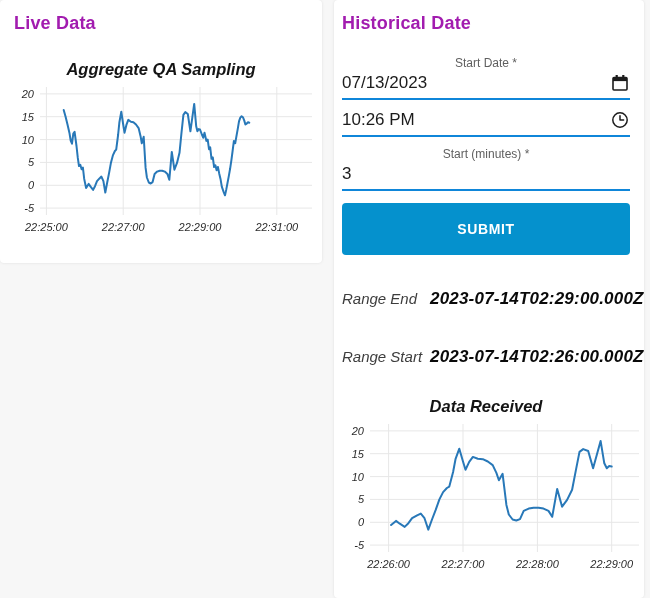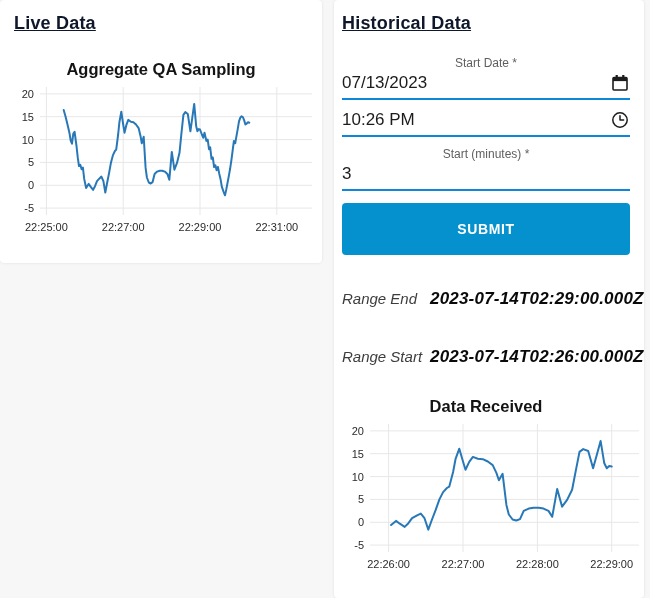--- a/index.html
+++ b/index.html
@@ -1,23 +1,23 @@
 <!DOCTYPE html>
 <html><head>
 <meta charset="utf-8">
 <style>
   html,body{margin:0;padding:0;}
   body{width:650px;height:598px;background:#f7f7f7;font-family:"Liberation Sans",sans-serif;-webkit-font-smoothing:antialiased;}
   #app{width:650px;height:598px;display:flex;gap:12px;overflow:hidden;}
   .card{background:#ffffff;border-radius:4px;box-shadow:0 0 3px rgba(0,0,0,0.10);}
   .card-left{width:322px;height:263px;box-sizing:border-box;padding:12px 0 0 0;flex:none;}
   .card-right{width:310px;height:598px;box-sizing:border-box;padding:12px 14px 4px 8px;flex:none;margin-right:6px;}
-  .panel-heading{font-size:18px;font-weight:700;color:#0f172a;letter-spacing:0.2px;line-height:22px;text-decoration:underline;}
+  .panel-heading{font-size:18px;font-weight:700;color:#a21caf;letter-spacing:0.2px;line-height:22px;}
   .card-left .panel-heading{margin-left:14px;}
-  .chart-block{margin-top:26px;}
+  .chart-block{margin-top:26px;font-style:italic;}
   .chart-title{text-align:center;font-size:16.5px;font-weight:700;color:#141414;margin-bottom:4px;}
   svg text.tick{font-family:"Liberation Sans",sans-serif;font-size:11px;fill:#2b2b2b;}
   .fields{margin-top:22px;}
   .field{margin-bottom:10px;}
   .field-label{font-size:12px;color:#5f5f5f;line-height:14px;margin-bottom:3px;text-align:center;}
   .field-row{display:flex;align-items:center;border-bottom:2px solid #0f86d9;padding-bottom:5px;}
   .field-row input{flex:1;border:0;outline:0;background:transparent;font-family:inherit;font-size:17px;color:#1c1c1c;padding:0;min-width:0;}
   .field-icon{width:20px;height:20px;flex:none;cursor:pointer;display:flex;align-items:center;justify-content:center;}
   .submit-btn{display:block;width:100%;margin-top:12px;height:52px;background:#0591cd;color:#ffffff;border:0;border-radius:4px;font-family:inherit;font-size:14px;font-weight:700;letter-spacing:0.6px;cursor:pointer;}
   .results{margin-top:34px;font-style:italic;}
@@ -56,21 +56,21 @@
           <text class="tick" x="46.4" y="148" text-anchor="middle">22:25:00</text>
           <text class="tick" x="123.2" y="148" text-anchor="middle">22:27:00</text>
           <text class="tick" x="200.0" y="148" text-anchor="middle">22:29:00</text>
           <text class="tick" x="276.8" y="148" text-anchor="middle">22:31:00</text>
           <polyline points="63.7,26.9 65.6,33.7 67.5,41.5 69.4,49.7 70.7,57.5 72.0,60.7 73.3,50.6 74.6,48.8 76.5,63.0 77.8,74.9 79.0,83.1 80.3,81.7 81.6,86.3 82.9,84.5 84.2,95.9 86.1,105.0 88.6,100.9 90.6,103.7 93.1,106.9 95.0,103.2 97.0,98.2 99.5,95.4 101.4,93.6 103.4,98.2 105.3,109.6 107.2,99.5 109.1,89.9 111.0,79.4 113.0,72.1 114.9,68.0 116.2,66.6 118.1,52.0 119.4,39.2 121.3,28.7 123.2,41.5 124.5,49.7 126.4,41.9 128.3,36.9 130.9,38.7 133.4,39.2 136.0,41.5 138.6,45.1 140.5,52.9 141.8,60.2 143.7,53.8 145.6,84.9 146.9,94.5 148.8,99.5 150.7,100.5 152.6,99.1 154.6,90.9 157.1,88.6 159.7,87.7 162.2,87.7 164.8,88.6 167.4,90.9 169.3,96.8 171.8,68.9 174.4,86.7 177.0,79.9 179.5,69.8 181.4,50.6 183.4,31.9 185.3,29.1 187.8,31.0 190.4,48.3 192.3,34.6 194.2,20.9 196.2,43.3 197.4,48.3 198.7,46.1 200.0,46.5 201.9,51.5 203.2,54.7 204.5,49.7 206.4,57.9 207.7,56.6 209.0,66.2 210.2,64.3 211.5,75.8 212.8,74.4 214.1,84.0 215.4,82.2 216.6,87.2 217.9,84.0 219.2,90.4 220.5,95.9 221.8,103.7 223.7,109.1 225.0,112.3 226.2,106.9 227.5,100.0 228.8,93.1 230.1,85.8 231.4,77.1 232.6,68.0 233.9,57.9 235.2,60.2 236.5,52.9 237.8,45.6 239.0,38.3 240.3,34.6 241.6,33.3 242.9,34.2 244.2,37.4 245.4,41.5 246.7,40.6 248.0,39.2 249.3,39.7" fill="none" stroke="#2878b8" stroke-width="2" stroke-linejoin="round" stroke-linecap="round"></polyline>
         </svg>
     </div>
   </div>
 
   <div class="card card-right">
-    <div class="panel-heading">Historical Data</div>
+    <div class="panel-heading">Historical Date</div>
 
     <div class="fields">
 
       <div class="field">
         <div class="field-label">Start Date *</div>
         <div class="field-row">
           <input type="text" value="07/13/2023" style="">
           <span class="field-icon">
             <svg width="20" height="20" viewBox="0 0 20 20">
               <rect x="3" y="4.5" width="14" height="12.5" rx="1" fill="none" stroke="#1c1c1c" stroke-width="1.6"></rect>

